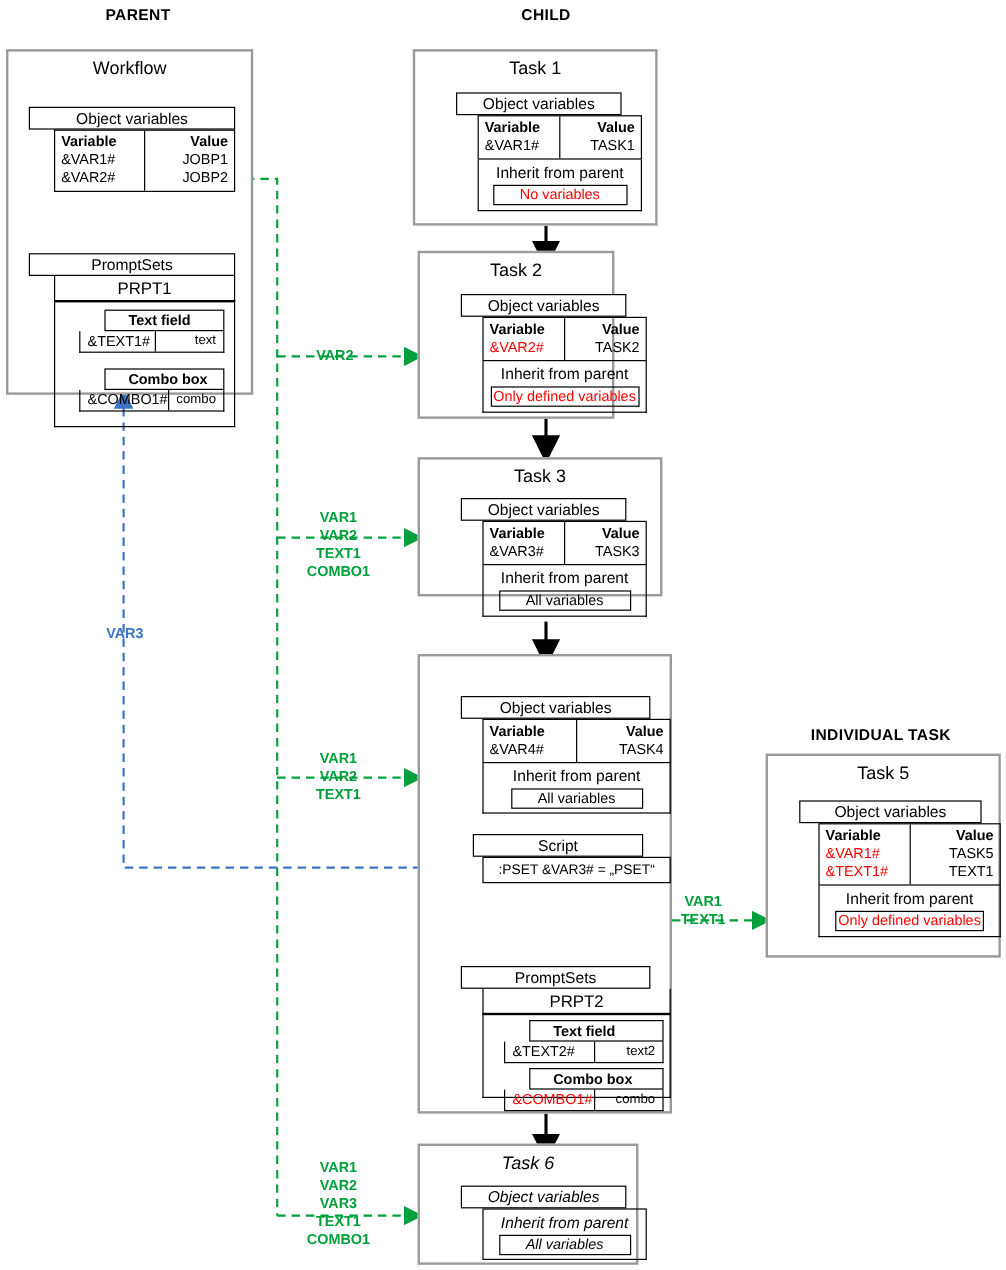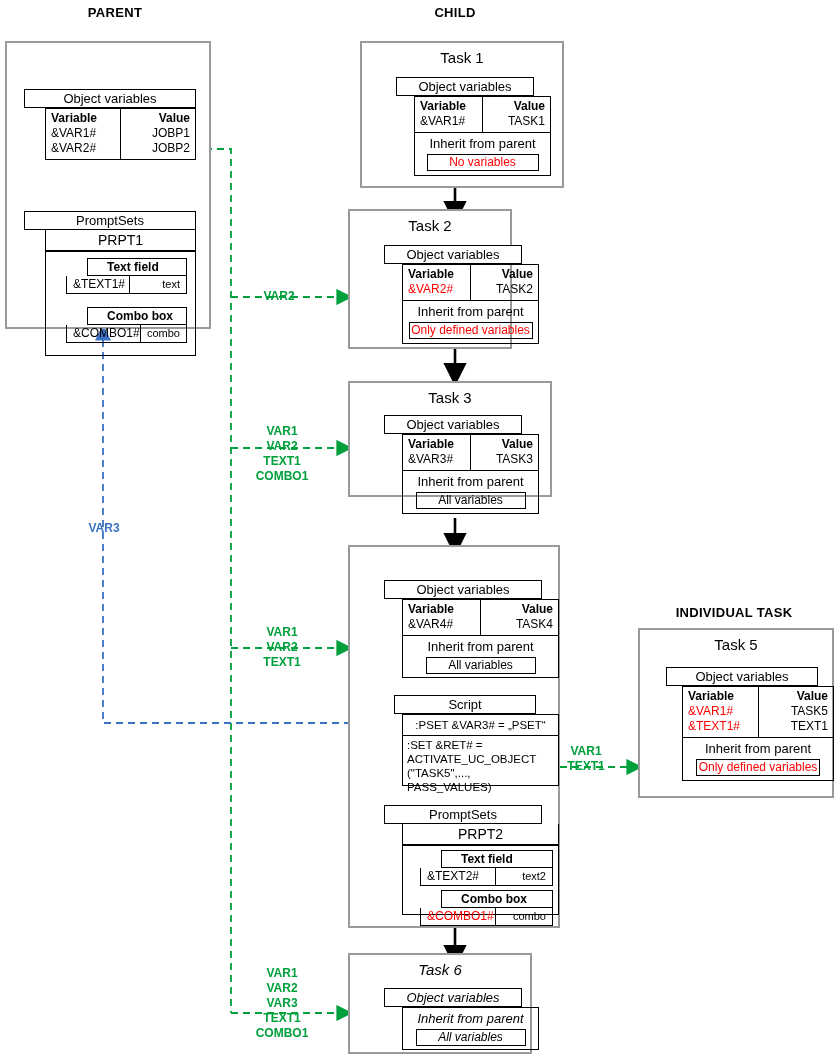--- a/index.html
+++ b/index.html
@@ -127,20 +127,21 @@
   <div>VAR1</div>
   <div>VAR2</div>
   <div class="blue">VAR3</div>
   <div>TEXT1</div>
   <div>COMBO1</div>
 </div>
 
 <div class="lbl blue" style="left:73px;top:521px;width:62px;">VAR3</div>
 
 <div class="objbox" style="left:5px;top:41px;width:206px;height:288px;">
+  <div class="obj-title">Workflow</div>
 
   <div class="panel-head" style="position:absolute;left:17px;top:46px;width:172px;">Object variables</div>
   <div class="vtable" style="position:absolute;left:38px;top:65px;width:151px;height:52px;">
     <div class="cl">
       <div class="hd">Variable</div>
       <div class="vl">&amp;VAR1#</div>
       <div class="vl">&amp;VAR2#</div>
     </div>
     <div class="cr">
       <div class="hd">Value</div>
@@ -158,21 +159,21 @@
       <div class="v">text</div>
     </div>
     <div class="fld-head" style="margin-top:13px;">Combo box</div>
     <div class="fld-row">
       <div class="k">&amp;COMBO1#</div>
       <div class="v">combo</div>
     </div>
   </div>
 </div>
 
-<div class="objbox" style="left:360px;top:41px;width:204px;height:147px;">
+<div class="objbox" style="left:344px;top:41px;width:204px;height:147px;">
   <div class="obj-title">Task 1</div>
   <div class="panel-head" style="position:absolute;left:34px;top:34px;width:138px;">Object variables</div>
   <div class="vtable" style="position:absolute;left:52px;top:53px;width:137px;height:37px;">
     <div class="cl">
       <div class="hd">Variable</div>
       <div class="vl">&amp;VAR1#</div>
     </div>
     <div class="cr">
       <div class="hd">Value</div>
       <div class="vl">TASK1</div>
@@ -235,23 +236,20 @@
       <div class="vl">TASK4</div>
     </div>
   </div>
   <div class="inh" style="position:absolute;left:52px;top:89px;width:157px;height:42px;">
     <div class="inh-t">Inherit from parent</div>
     <div class="inh-v" style="width:110px;">All variables</div>
   </div>
 
   <div class="panel-head" style="position:absolute;left:44px;top:148px;width:142px;">Script</div>
   <div class="script-line" style="position:absolute;left:52px;top:167px;width:157px;height:22px;line-height:20px;">:PSET &amp;VAR3# = „PSET“</div>
-  <div class="script-block" style="position:absolute;left:52px;top:189px;width:157px;height:50px;">:SET &amp;RET# =
-ACTIVATE_UC_OBJECT
-("TASK5",..., PASS_VALUES)</div>
 
   <div class="panel-head" style="position:absolute;left:34px;top:258px;width:158px;">PromptSets</div>
   <div class="ps-name" style="position:absolute;left:52px;top:277px;width:157px;">PRPT2</div>
   <div class="ps-body" style="position:absolute;left:52px;top:299px;width:157px;height:69px;padding:4px 5px 5px 5px;">
     <div class="fld-head">Text field</div>
     <div class="fld-row">
       <div class="k">&amp;TEXT2#</div>
       <div class="v">text2</div>
     </div>
     <div class="fld-head" style="margin-top:4px;">Combo box</div>

